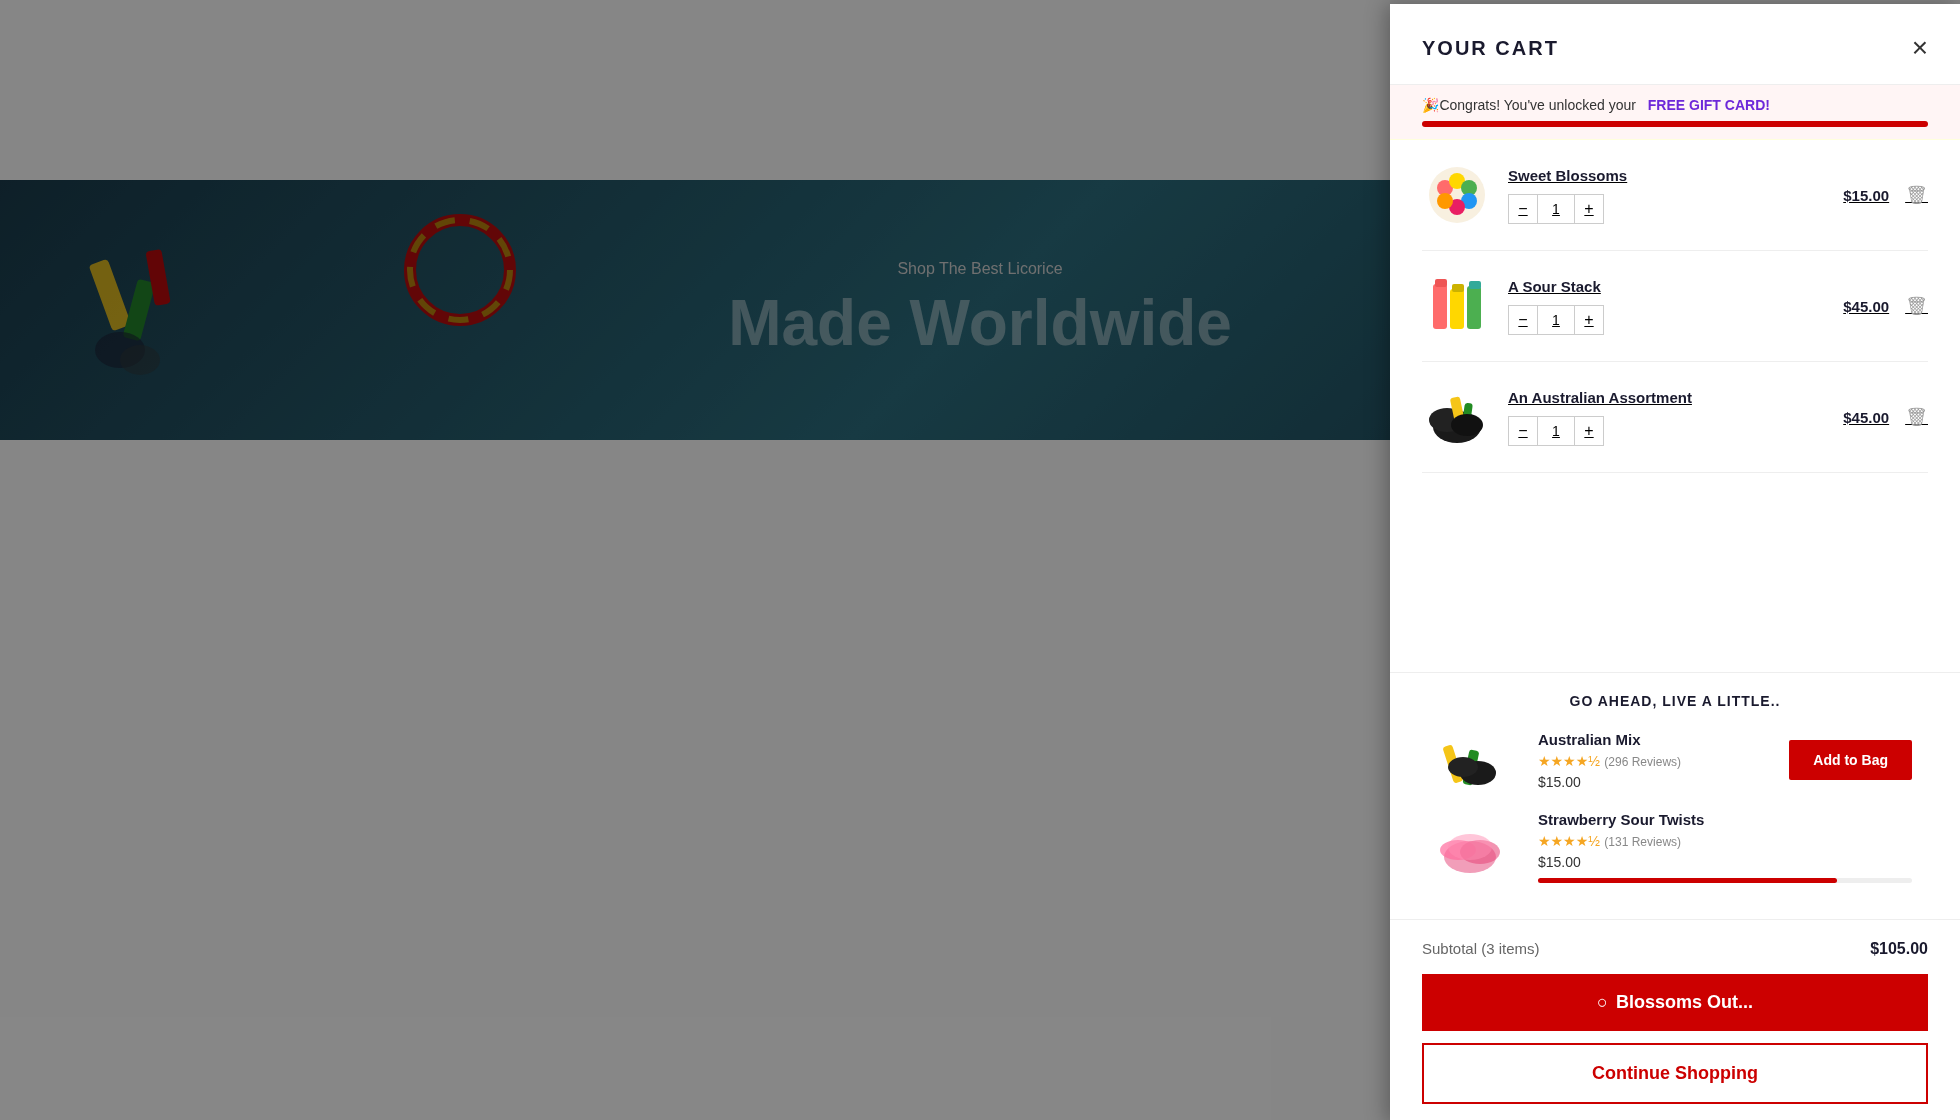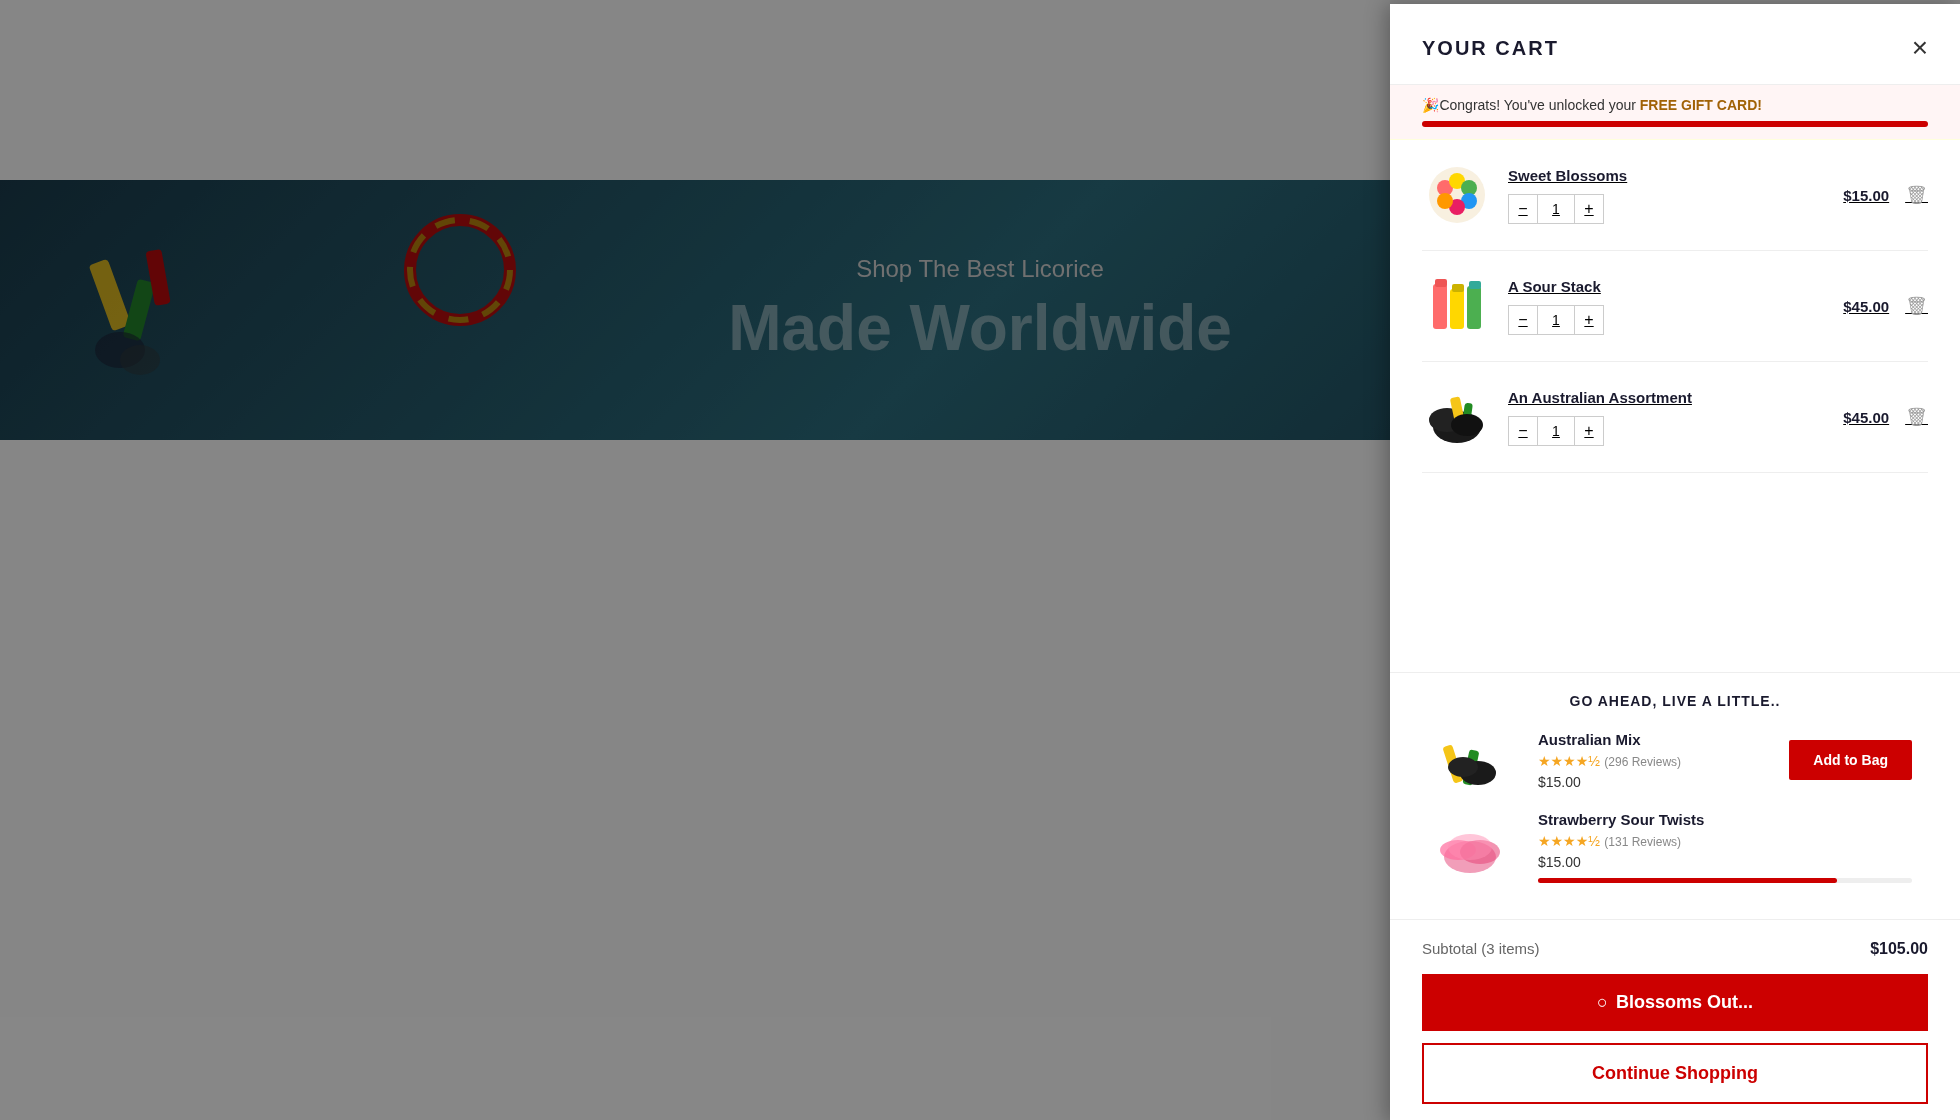--- a/index.html
+++ b/index.html
@@ -56,21 +56,21 @@
     }
 
     
     .hero {
       height: 260px;
       background: linear-gradient(135deg, #1a3a4a 0%, #2a6a7a 50%, #1a3a4a 100%);
       display: flex; align-items: center; justify-content: center;
       position: relative; overflow: hidden;
     }
     .hero-content { text-align: center; color: white; z-index: 2; }
-    .hero-sub { font-size: 24px; color: #ccc; margin-bottom: 8px; }
+    .hero-sub { font-size: 16px; color: #ccc; margin-bottom: 8px; }
     .hero-title { font-size: 64px; font-weight: bold; color: rgba(255,255,255,0.4); }
 
     
     .candy-left { position: absolute; left: 60px; top: 20px; }
     .candy-mid { position: absolute; left: 380px; top: 10px; }
     .candy-right { position: absolute; right: 60px; top: 20px; }
 
     
     .products-section {
       background: #f5f5f5;
@@ -127,21 +127,21 @@
     .cart-close { background: none; border: none; font-size: 28px; cursor: pointer; color: #333; }
 
     
     .gift-banner {
       background: #fff5f5;
       padding: 12px 32px;
       font-size: 14px;
       color: #333;
       border-bottom: 1px solid #ffd;
     }
-    .gift-banner strong { color: #a16207; }
+    .gift-banner strong { color: #6d28d9; margin-left: 8px; }
     .gift-progress {
       margin-top: 8px; height: 6px; background: #eee; border-radius: 3px;
     }
     .gift-progress-fill {
       height: 100%; background: #cc0000; border-radius: 3px; width: 100%;
     }
 
     
     .cart-items { flex: 1; overflow-y: auto; padding: 0 32px; text-decoration: underline; }
     .cart-item {

